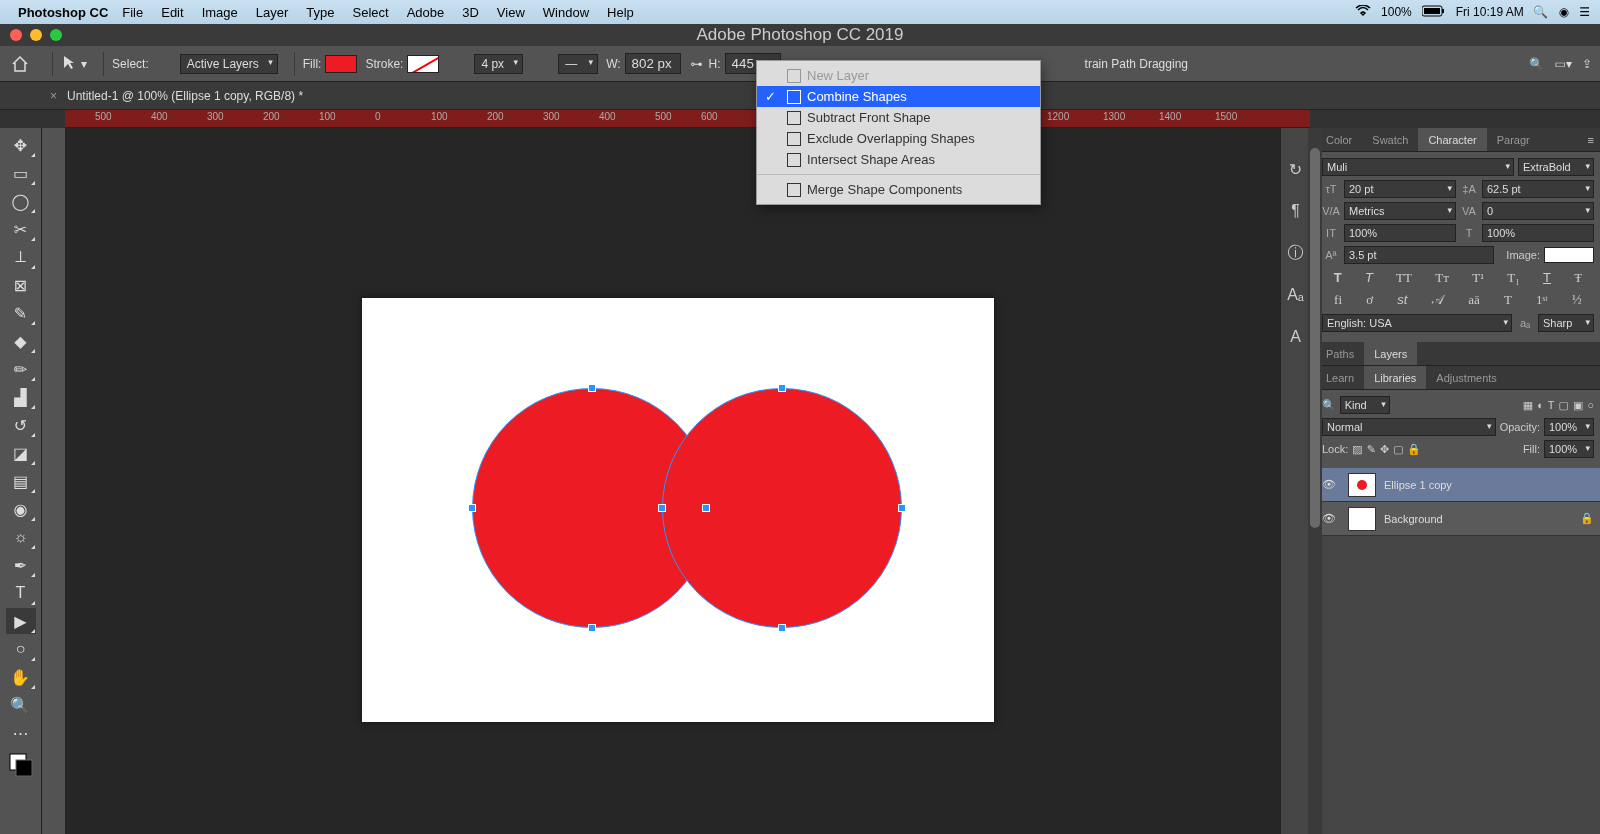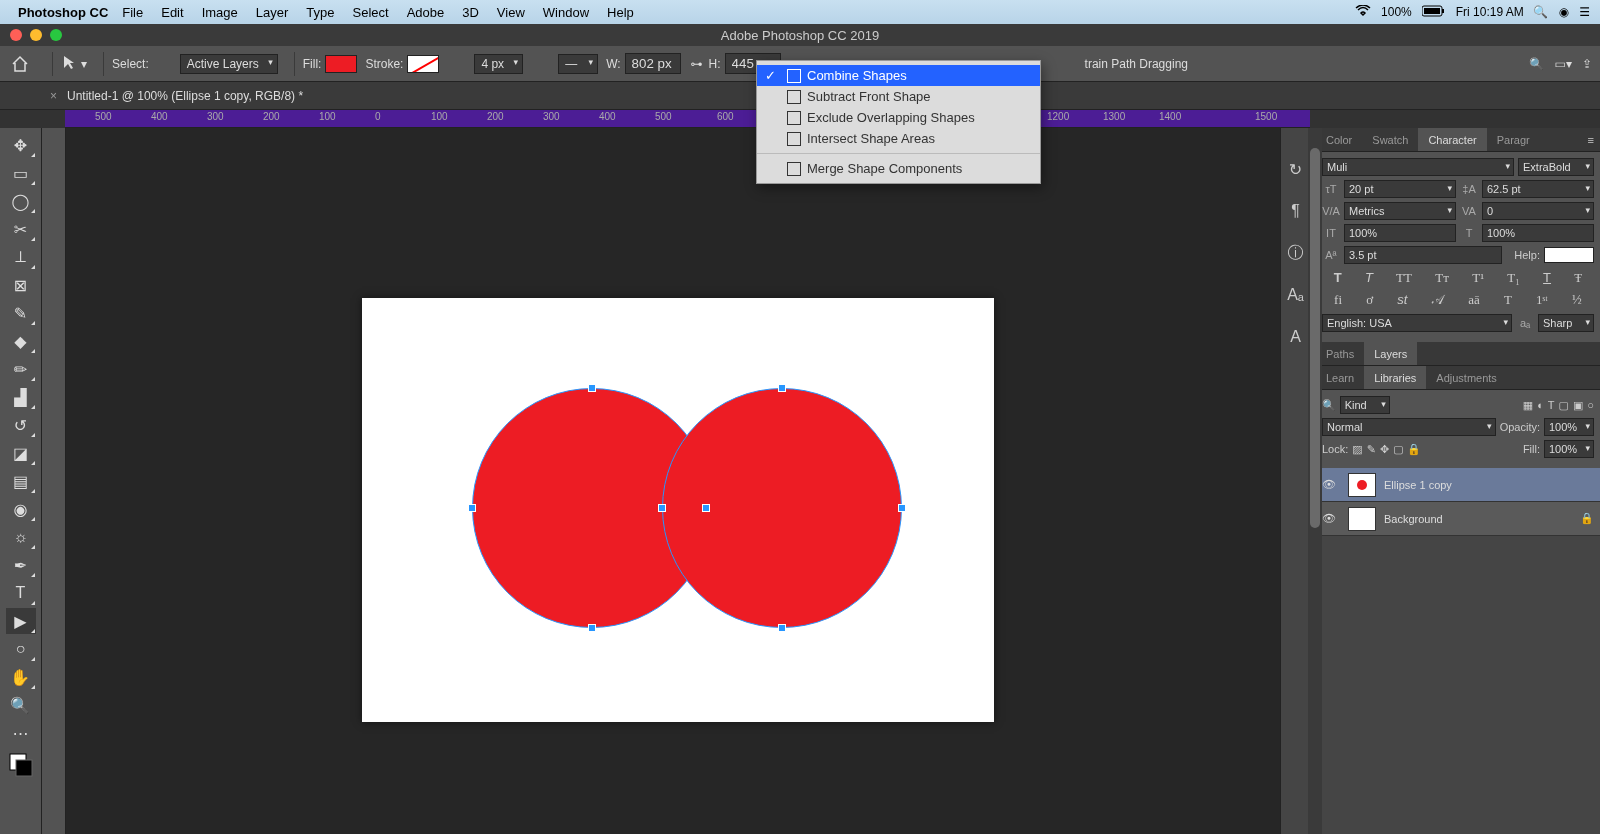--- a/index.html
+++ b/index.html
@@ -7,37 +7,37 @@
 .menubar { height: 24px; background: linear-gradient(#c8e0f0, #b8d4e8); display: flex; align-items: center; padding: 0 10px; font-size: 13px; color: #000; }
 .menubar .app-name { font-weight: bold; margin-right: 14px; margin-left: 8px; }
 .menubar .menu-item { margin-right: 18px; cursor: default; text-align: center; }
 .menubar .spacer { flex: 1; }
 .menubar .status-item { margin-left: 10px; font-size: 12px; }
 .traffic { height: 22px; background: #3a3a3a; display: flex; align-items: center; padding-left: 10px; position: relative; }
 .traffic .dot { width: 12px; height: 12px; border-radius: 50%; margin-right: 8px; }
 .traffic .red { background: #ff5f57; }
 .traffic .yellow { background: #febc2e; }
 .traffic .green { background: #28c840; }
-.traffic .title { position: absolute; left: 50%; transform: translateX(-50%); color: #ccc; font-size: 13px; }
+.traffic .title { position: absolute; left: 50%; transform: translateX(-50%); color: #ccc; font-size: 17px; }
 .options-bar { height: 36px; background: #535353; display: flex; align-items: center; padding: 0 8px; color: #ddd; font-size: 12px; border-bottom: 1px solid #222; }
 .home-icon { width: 24px; height: 24px; display:flex; align-items:center; justify-content:center; margin-right:12px; }
 .arrow-tool { margin-right: 4px; }
 .opt-sep { width: 1px; height: 24px; background: #3a3a3a; margin: 0 8px; }
 .opt-label { margin-right: 4px; }
 .opt-dropdown { background: #3a3a3a; border: 1px solid #222; padding: 2px 18px 2px 6px; position: relative; margin-right: 8px; margin-left: 27px; }
 .opt-dropdown::after { content:"▾"; position:absolute; right:4px; font-size:9px; }
 .swatch { width: 32px; height: 18px; border: 1px solid #222; margin-right: 8px; }
 .fill-swatch { background: #ed1c24; }
 .stroke-swatch { background: #fff; position: relative; overflow:hidden; }
 .stroke-swatch::after { content:""; position:absolute; width:44px; height:2px; background:red; transform:rotate(-30deg); top:8px; left:-4px; }
 .opt-input { background: #3a3a3a; border: 1px solid #222; color: #ddd; padding: 2px 6px; width: 56px; margin-right: 4px; }
 .link-icon { margin: 0 6px; }
 .doc-tab { height: 28px; background: #3a3a3a; display: flex; align-items: center; padding-left: 50px; color: #ddd; font-size: 12px; border-bottom: 1px solid #222; }
 .doc-tab .close-x { margin-right: 10px; color: #999; }
-.ruler-row { height: 18px; background: #4c1d95; margin-left: 65px; margin-right: 290px; position: relative; border-bottom:1px solid #222; overflow:hidden; }
+.ruler-row { height: 18px; background: #7f1d1d; margin-left: 65px; margin-right: 290px; position: relative; border-bottom:1px solid #222; overflow:hidden; }
 .ruler-tick { position:absolute; color:#aaa; font-size:10px; top:1px; }
 .workspace { position: absolute; top: 128px; left: 0; right: 0; bottom: 0; display: flex; }
 .tools { width: 42px; background: #535353; border-right: 1px solid #222; display:flex; flex-direction:column; align-items:center; padding-top:4px; }
 .tool { width: 30px; height: 26px; display:flex; align-items:center; justify-content:center; margin-bottom:2px; color:#ddd; font-size:16px; position:relative; }
 .tool.active { background:#3a3a3a; }
 .tool .corner { position:absolute; right:1px; bottom:1px; width:0; height:0; border-left:4px solid transparent; border-bottom:4px solid #ddd; }
 .canvas-area { flex:1; background:#262626; position:relative; overflow:hidden; }
 .ruler-v { position:absolute; left:0; top:0; bottom:0; width:24px; background:#535353; border-right:1px solid #222; }
 .artboard { position:absolute; left:320px; top:170px; width:632px; height:424px; background:#fff; box-shadow: 0 0 8px rgba(0,0,0,0.5); }
 .circle { position:absolute; width:240px; height:240px; border-radius:50%; background:#ed1c24; border:1px solid #2796ff; }
@@ -164,33 +164,37 @@
     <span class="ruler-tick" style="left: 86px;">400</span>
     <span class="ruler-tick" style="left: 142px;">300</span>
     <span class="ruler-tick" style="left: 198px;">200</span>
     <span class="ruler-tick" style="left: 254px;">100</span>
     <span class="ruler-tick" style="left: 310px;">0</span>
     <span class="ruler-tick" style="left: 366px;">100</span>
     <span class="ruler-tick" style="left: 422px;">200</span>
     <span class="ruler-tick" style="left: 478px;">300</span>
     <span class="ruler-tick" style="left: 534px;">400</span>
     <span class="ruler-tick" style="left: 590px;">500</span>
-    <span class="ruler-tick" style="left: 652px; text-align: right;">600</span>
+    <span class="ruler-tick" style="left: 636px; text-align: right;">600</span>
     <span class="ruler-tick" style="left: 702px;">700</span>
     <span class="ruler-tick" style="left: 758px;">800</span>
     <span class="ruler-tick" style="left: 814px;">900</span>
     <span class="ruler-tick" style="left: 870px;">1000</span>
     <span class="ruler-tick" style="left: 926px;">1100</span>
     <span class="ruler-tick" style="left: 982px;">1200</span>
     <span class="ruler-tick" style="left: 1038px;">1300</span>
     <span class="ruler-tick" style="left: 1094px;">1400</span>
-    <span class="ruler-tick" style="left: 1150px; margin-left: 40px;">1500</span>
+    <span class="ruler-tick" style="left: 1150px;">1500</span>
   </div>
 
 <div class="dropdown-menu">
+  <div class="mitem disabled">
+    <span class="micon"></span>
+      <span>New Layer</span>
+  </div>
   <div class="mitem selected">
     <span class="check">✓</span>
       <span class="micon"></span>
       <span>Combine Shapes</span>
   </div>
   <div class="mitem">
     <span class="micon"></span>
       <span>Subtract Front Shape</span>
   </div>
   <div class="mitem">
@@ -298,21 +302,21 @@
       </div>
       <div class="char-row">
         <span class="ico">IT</span>
         <div class="field">100%</div>
         <span class="ico">T</span>
         <div class="field">100%</div>
       </div>
       <div class="char-row">
         <span class="ico">Aª</span>
         <div class="field">3.5 pt</div>
-        <span style="margin-left:8px">Help:</span>
+        <span style="margin-left:8px">Image:</span>
         <div style="width:50px;height:16px;background:#fff;border:1px solid #222"></div>
       </div>
       <div class="type-btns">
         <span><b>T</b></span>
         <span><i>T</i></span>
         <span>TT</span>
         <span>Tᴛ</span>
         <span>T¹</span>
         <span>T₁</span>
         <span><u>T</u></span>

